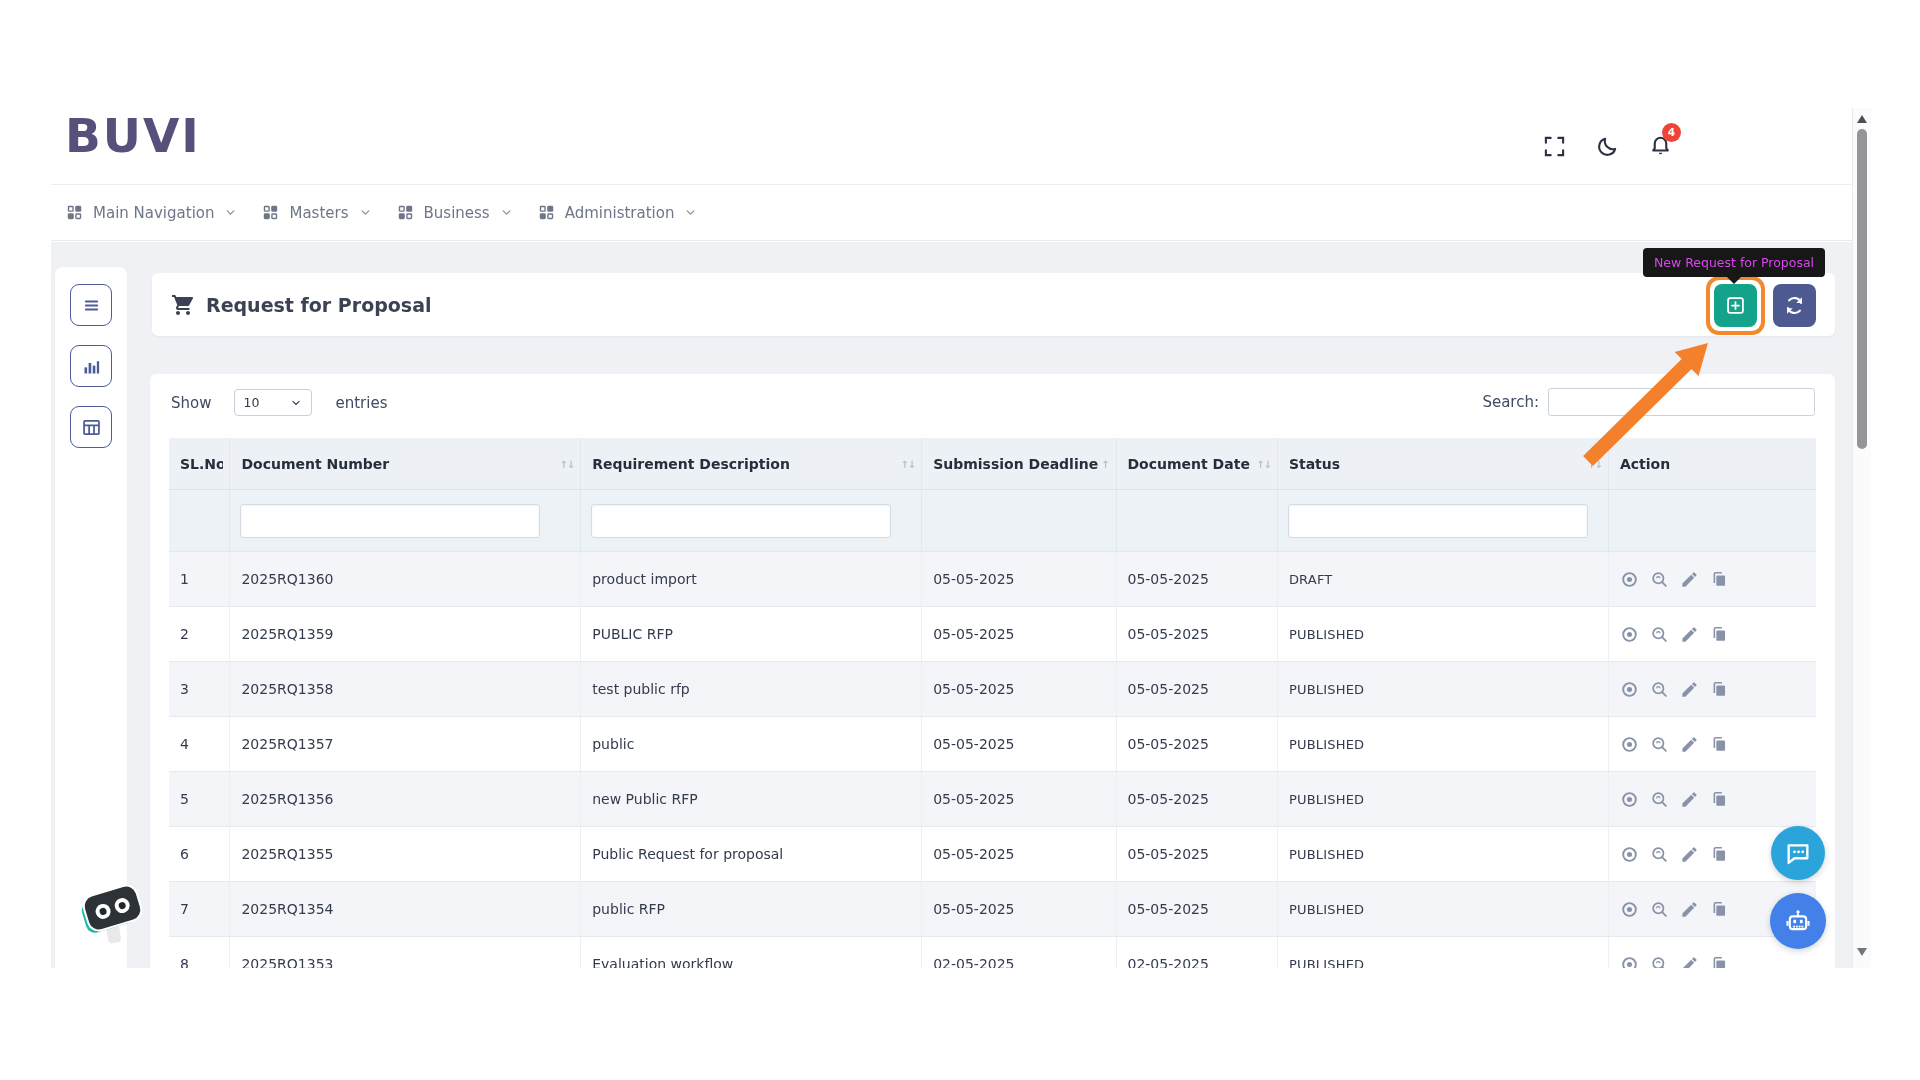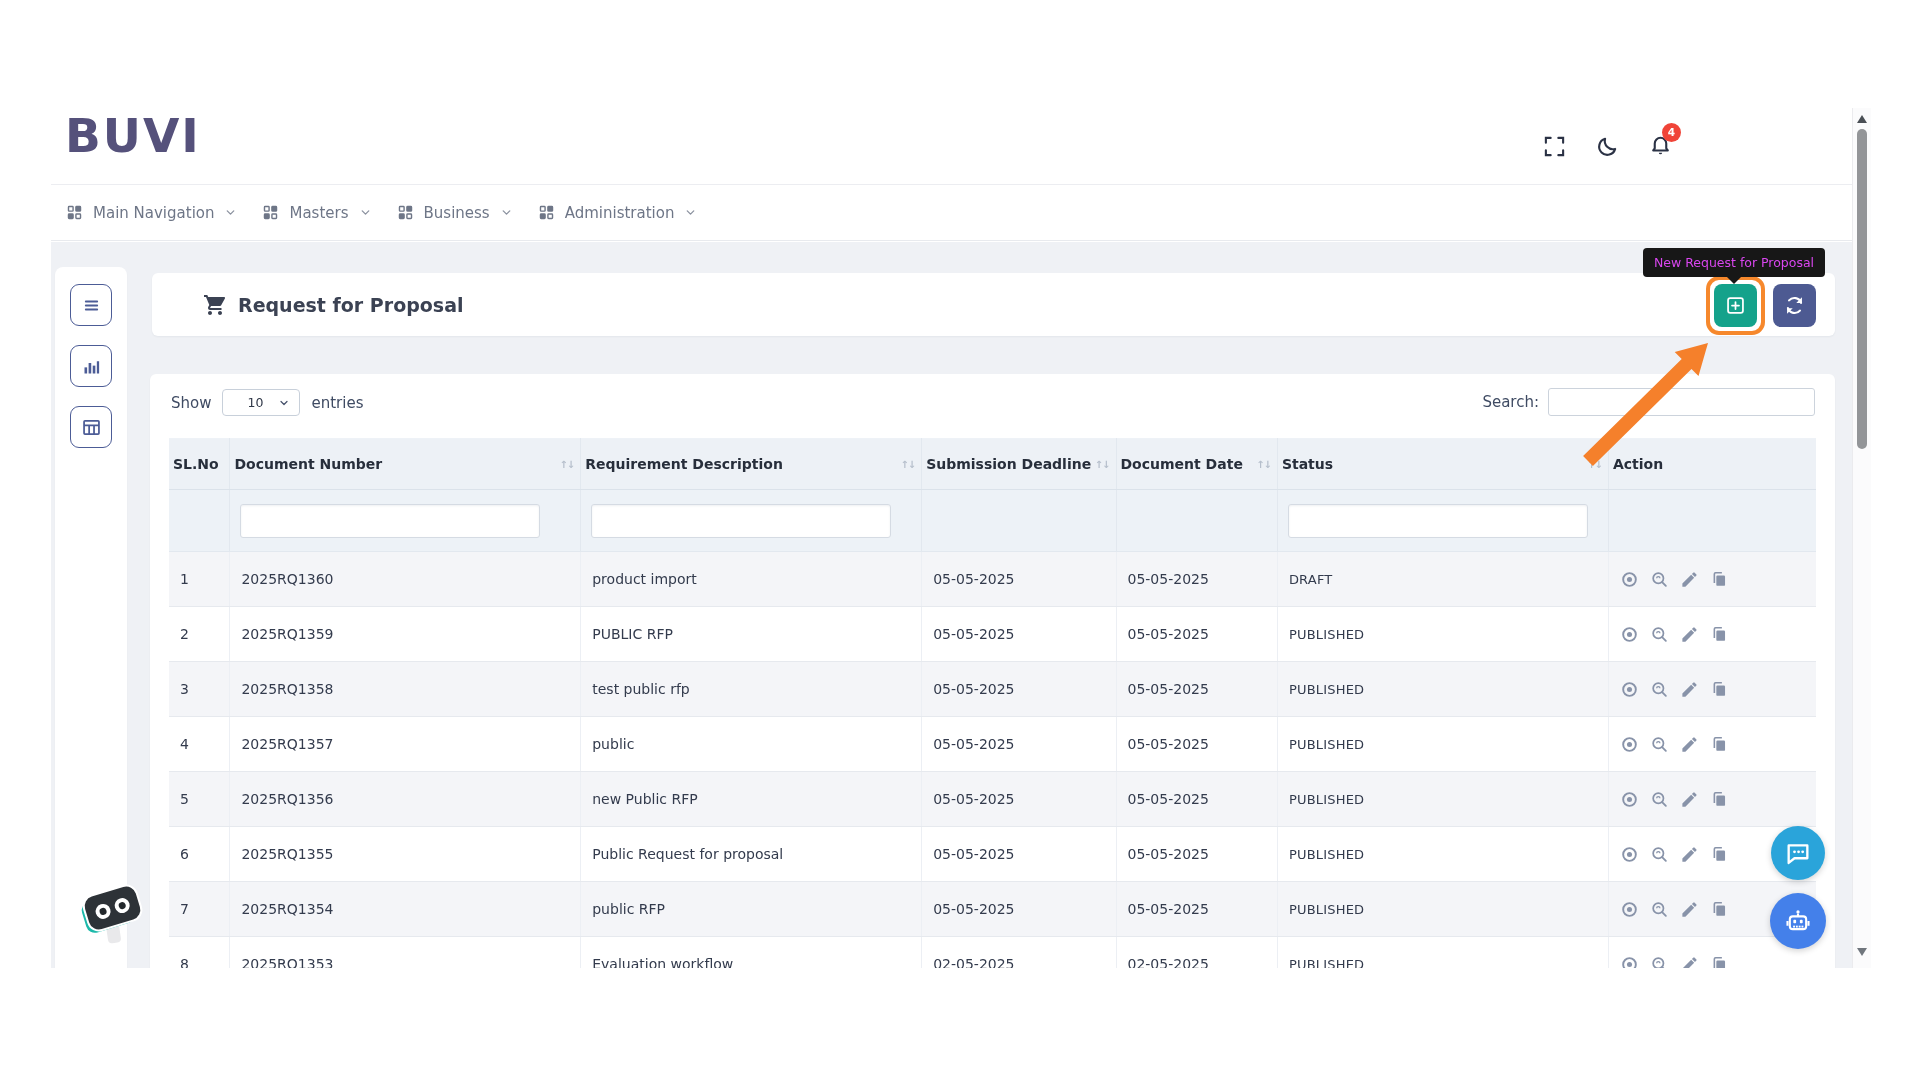--- a/index.html
+++ b/index.html
@@ -29,47 +29,47 @@
   
   .content { position:absolute; left:0; top:134px; right:0; bottom:0; background:#eff1f5; }
 
   .sidebar { position:absolute; left:4px; top:25px; width:72px; height:702px; background:#fff; border-radius:8px 8px 0 0;
     display:flex; flex-direction:column; align-items:center; padding-top:17px; gap:19px; box-shadow:0 1px 2px rgba(20,30,60,.04); }
   .side-btn { width:42px; height:42px; border:1.6px solid #4c5c96; border-radius:9px; background:#fff; color:#4c5c96;
     display:flex; align-items:center; justify-content:center; cursor:pointer; }
   .side-btn svg { width:21px; height:21px; }
 
   .title-card { position:absolute; left:101px; top:31px; width:1683px; height:63px; background:#fff; border-radius:6px;
-    box-shadow:0 1px 2px rgba(20,30,60,.05); display:flex; align-items:center;padding-left:32px; }
+    box-shadow:0 1px 2px rgba(20,30,60,.05); display:flex; align-items:center; }
   .title-card svg.cart { width:24px; height:24px; color:#3b4253; margin-left:19px; }
   .page-title { font-size:19px; font-weight:700; color:#3b4253; margin-left:11px; }
 
   .hl-ring { position:absolute; left:1655px; top:34px; width:59px; height:59px; border:4px solid #f6882c; border-radius:13px; z-index:6; }
   .btn-new { position:absolute; left:1663px; top:42px; width:43px; height:43px; background:#14a28b; border:none; border-radius:8px;
     color:#fff; display:flex; align-items:center; justify-content:center; cursor:pointer; z-index:7; }
   .btn-refresh { position:absolute; left:1722px; top:42px; width:43px; height:43px; background:#4d5a92; border:none; border-radius:8px;
     color:#fff; display:flex; align-items:center; justify-content:center; cursor:pointer; z-index:5; }
   .btn-new svg,.btn-refresh svg { width:21px; height:21px; }
 
   .tooltip { position:absolute; left:1592px; top:6px; width:182px; height:29px; background:#171717; color:#d946ef; border-radius:4px;
     font-size:12.5px; display:flex; align-items:center; justify-content:center; z-index:8; }
   .tooltip::after { content:""; position:absolute; top:100%; left:50%; margin-left:-7px; border:7px solid transparent; border-top-color:#171717; }
 
   .table-card { position:absolute; left:99px; top:132px; width:1685px; height:595px; background:#fff; border-radius:6px 6px 0 0;
     box-shadow:0 1px 2px rgba(20,30,60,.05); overflow:hidden; }
-  .show-group { position:absolute; left:21px; top:15px; display:flex; align-items:center; gap:11px; font-size:15px; color:#3f4b63; }
+  .show-group { position:absolute; left:21px; top:15px; display:flex; align-items:center; gap:23px; font-size:15px; color:#3f4b63; }
   .select-box { width:78px; height:27px; border:1px solid #c8d0da; border-radius:4px; display:flex; align-items:center;
-    padding:0 9px 0 24px; font-size:12.5px; color:#303848; cursor:pointer; justify-content:space-between; background:#fff; }
+    padding:0 9px 0 8px; font-size:12.5px; color:#303848; cursor:pointer; justify-content:space-between; background:#fff; }
   .select-box svg { width:12px; height:12px; color:#45506a; }
   .search-group { position:absolute; right:20px; top:14px; display:flex; align-items:center; gap:9px; font-size:15px; color:#3f4b63; }
   .search-input { width:267px; height:28px; border:1px solid #ccd3dc; border-radius:3px; outline:none; font-size:13px; padding:0 8px; }
 
   table { position:absolute; left:19px; top:64px; width:1647px; border-collapse:collapse; table-layout:fixed; }
   th { height:51px; background:#edf1f6; font-size:14px; font-weight:700; color:#272e3b; text-align:left;
-    padding:0 6px 0 4px; border-bottom:1px solid #dbe2ea; border-right:1px solid #e2e8ef; border-top:1px solid #eef2f7; cursor:pointer; }
+    padding:0 6px 0 11px; border-bottom:1px solid #dbe2ea; border-right:1px solid #e2e8ef; border-top:1px solid #eef2f7; cursor:pointer; }
   th:last-child { border-right:none; }
   .th-in { display:flex; align-items:center; justify-content:space-between; overflow:hidden; white-space:nowrap; }
   .sort { font-size:10px; color:#b6bfcc; letter-spacing:-1px; margin-left:3px; }
   .filter-row td { height:62px; background:#edf2f7; border-bottom:1px solid #e2e8ef; border-right:1px solid #e2e8ef; padding:0 10px; }
   .filter-row td:last-child { border-right:none; }
   .filter-input { width:100%; max-width:300px; height:34px; border:1px solid #d5dbe3; border-radius:3px; outline:none;
     box-shadow:inset 0 1px 2px rgba(40,60,90,.08); font-size:13px; padding:0 8px; background:#fff; }
   td { height:55px; font-size:14px; color:#333b4d; padding:0 6px 0 11px;
     border-bottom:1px solid #e6e9ee; border-right:1px solid #eceff4; background:#fff; }
   td:last-child { border-right:none; }

